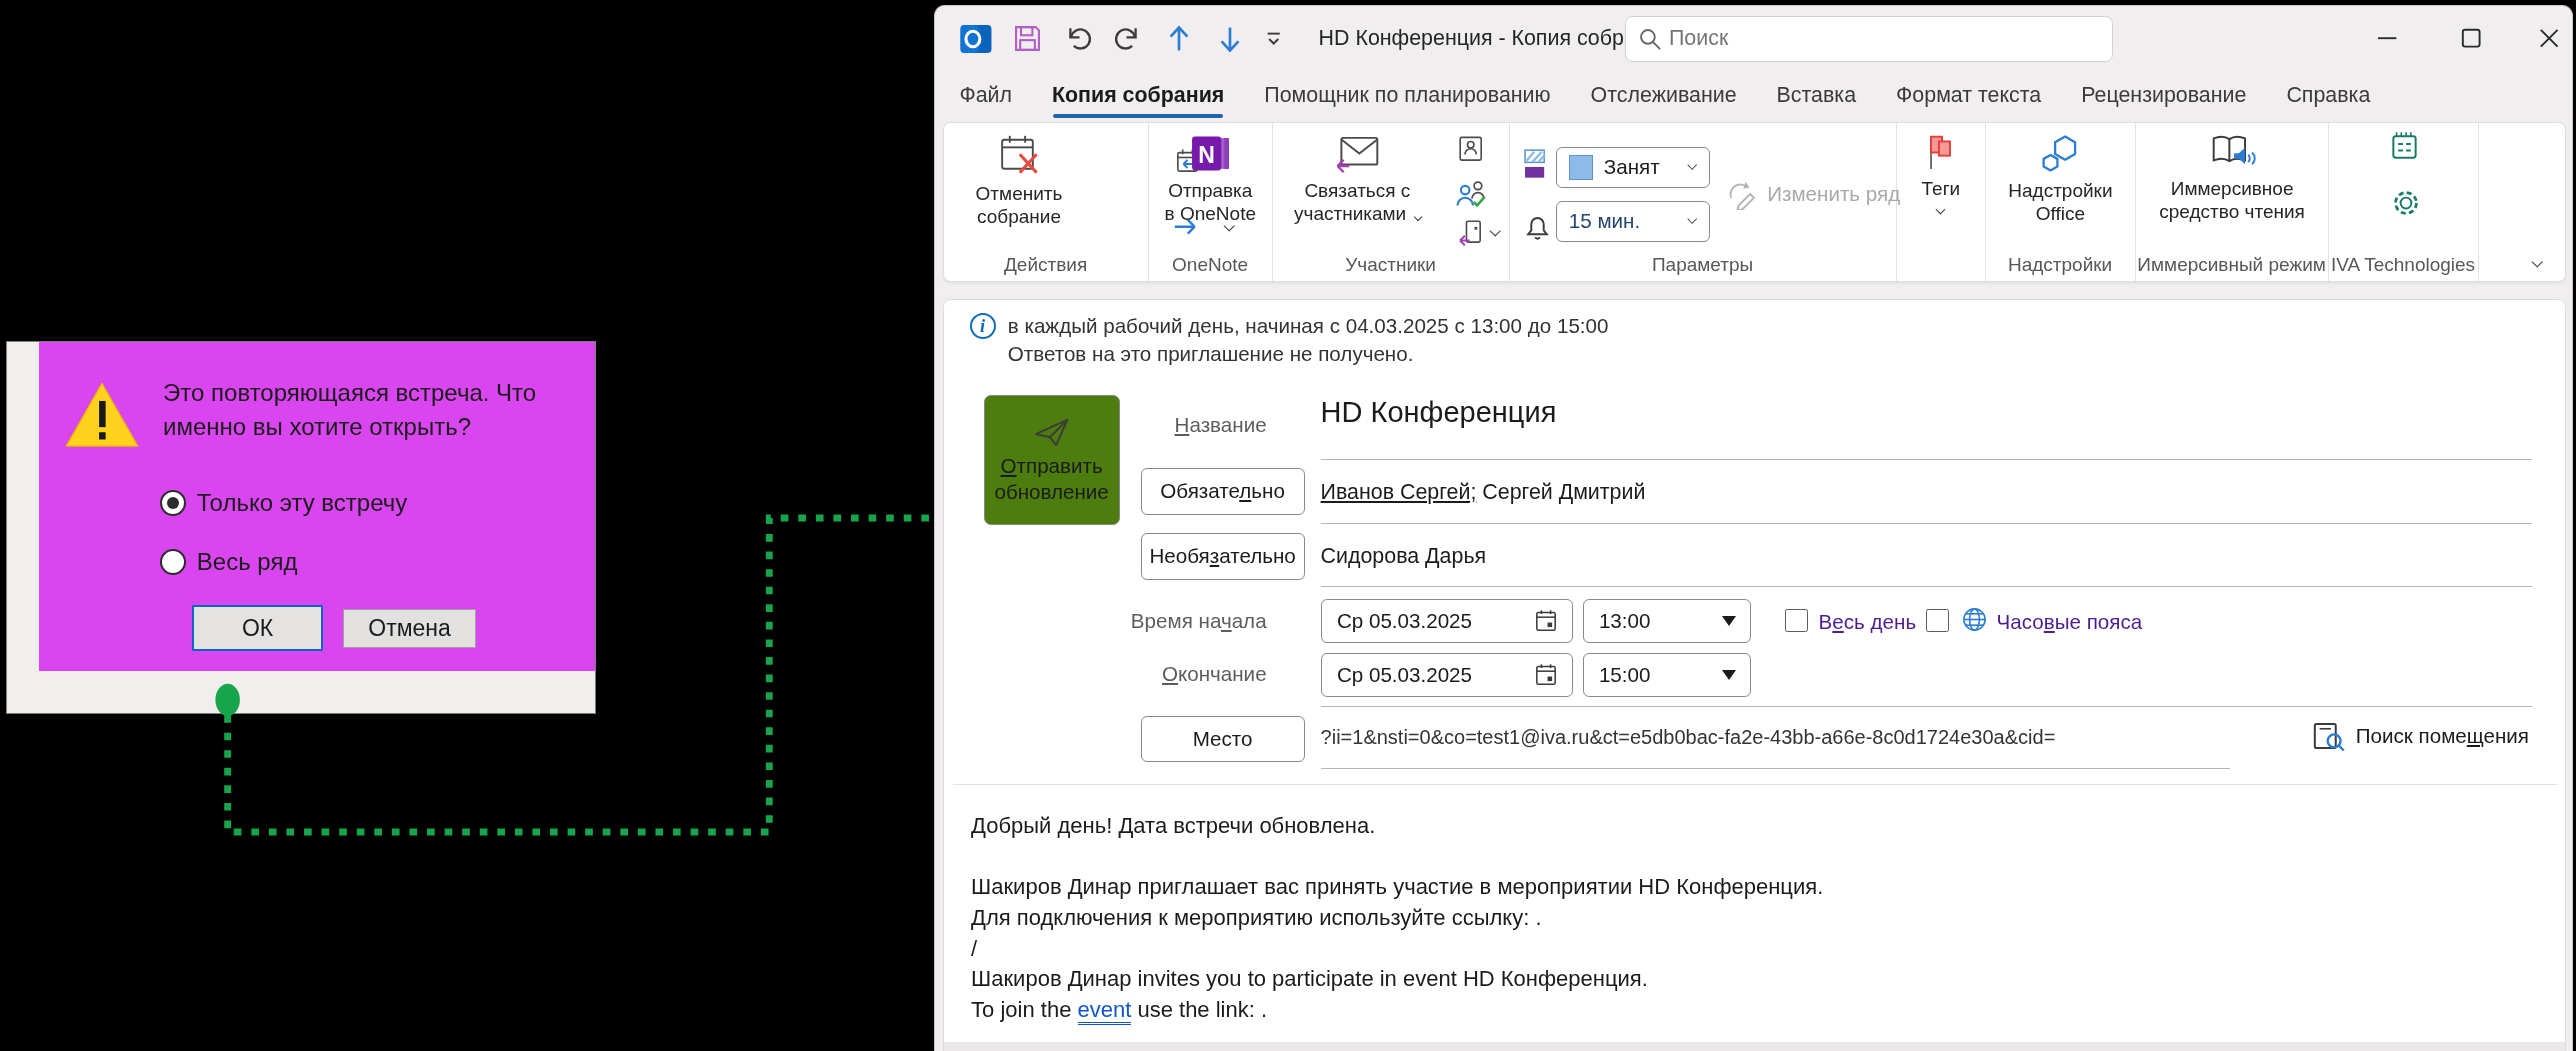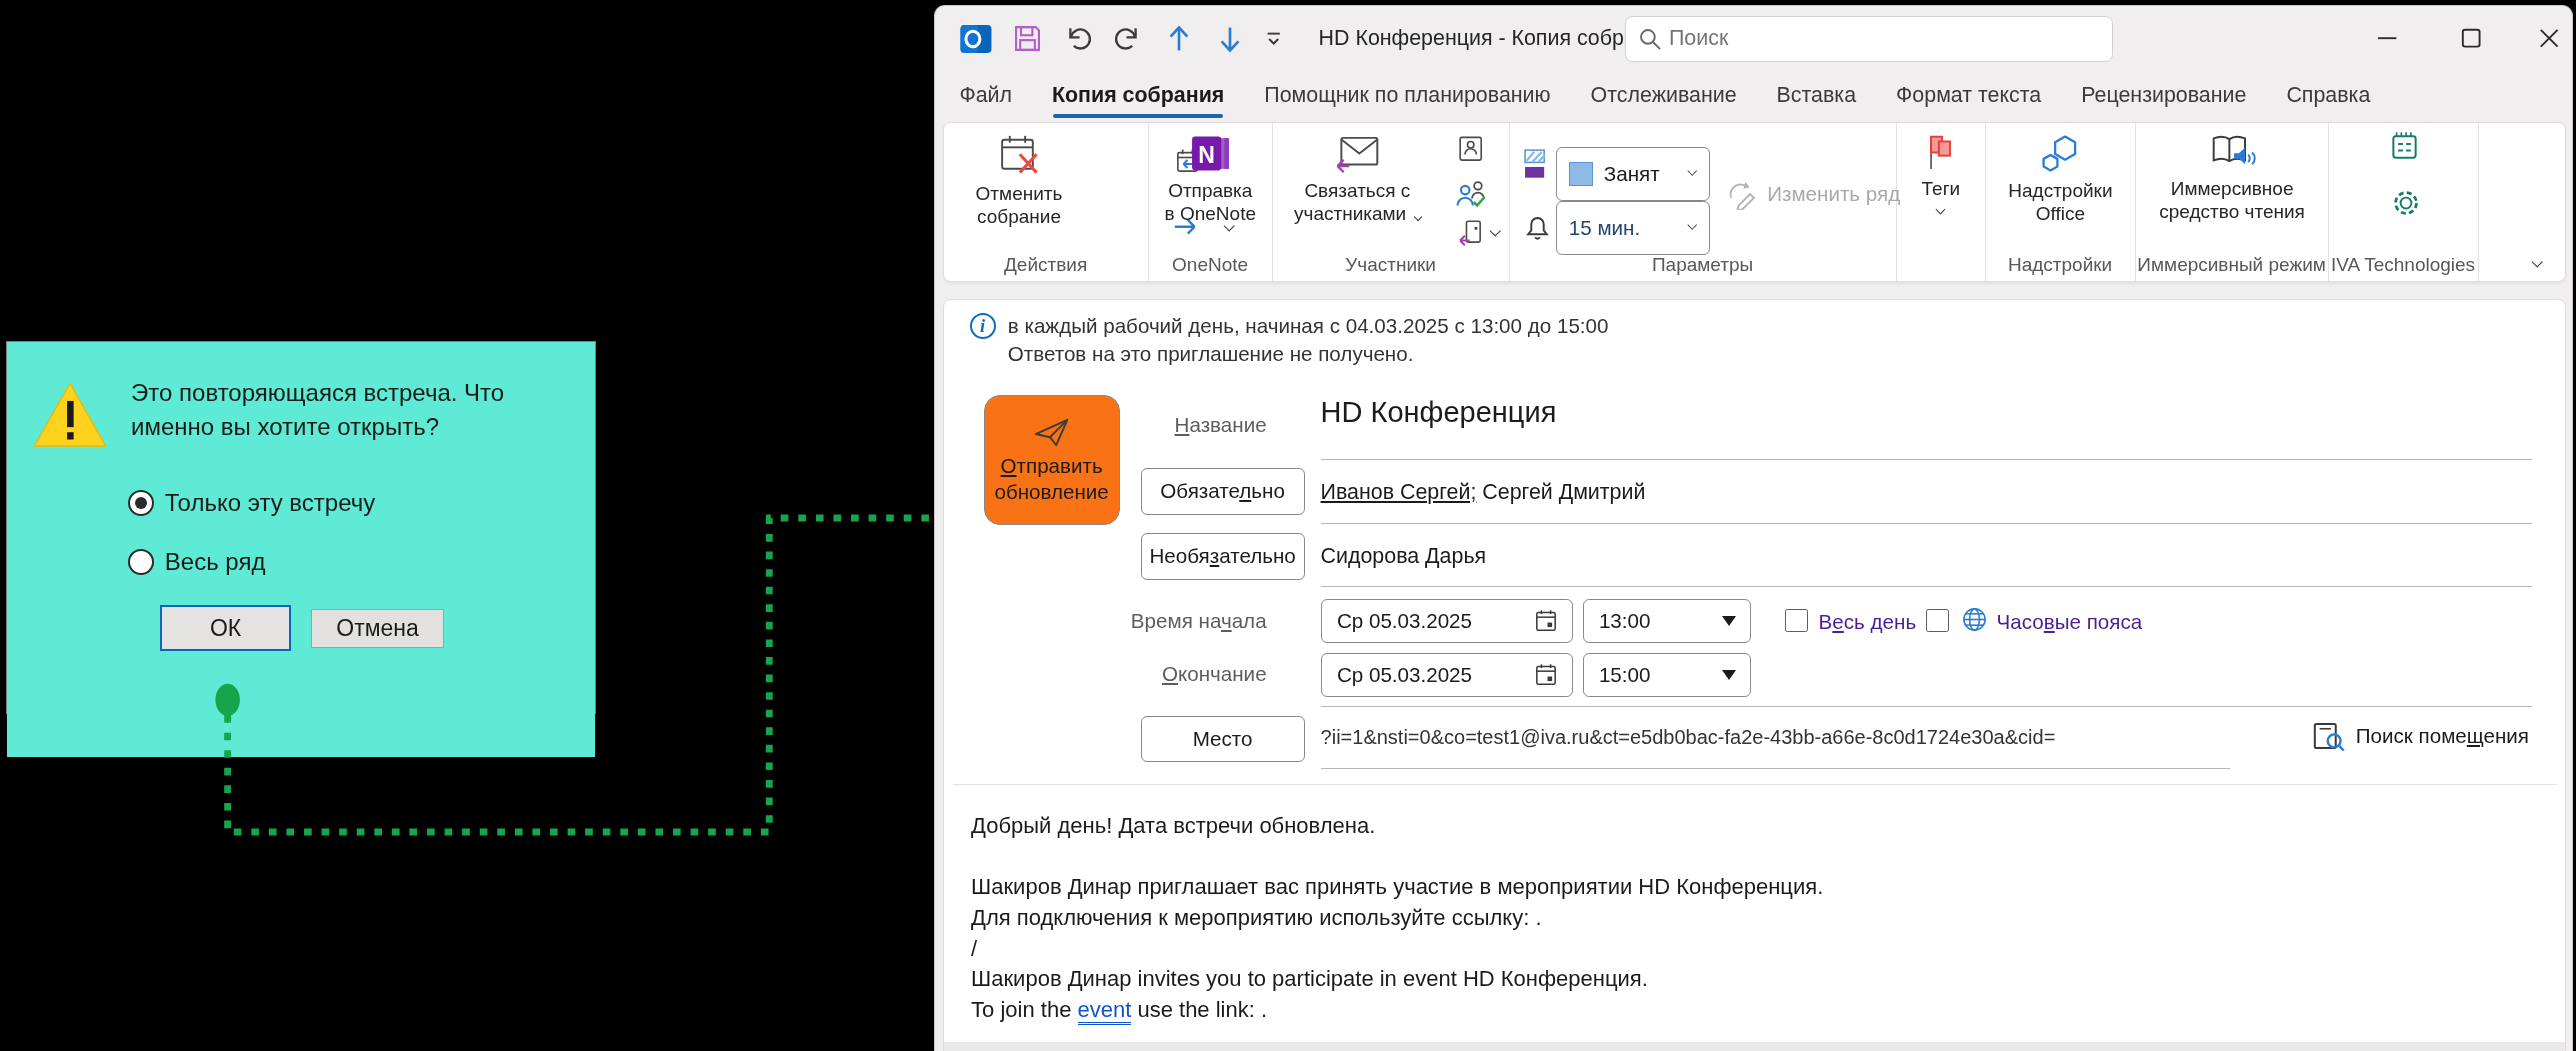--- a/index.html
+++ b/index.html
@@ -9,21 +9,21 @@
 
   
   .connector { position:absolute; left:0; top:0; width:2576px; height:1052px; z-index:30; pointer-events:none; }
 
   
   .dialog { position:absolute; left:6.1px; top:341px; width:590px; height:373px; z-index:20;
             background:#f0efee; border:0.8px solid #7d7d7d; }
   .dlg-titlebar { position:relative; height:43px; background:#fff; display:flex; align-items:center; padding-left:18.3px; }
   .dlg-title { font-size:24px; color:#1a1a1a; }
   .dlg-close { position:absolute; right:13.8px; top:9.2px; width:27.5px; height:26px; display:flex; align-items:center; justify-content:center; cursor:pointer; }
-  .dlg-body { position:relative; height:415px; background:#5eead4; }
+  .dlg-body { position:relative; height:329px; background:#d946ef;margin-left:32px; }
   .warn-tri { position:absolute; left:23px; top:37px; }
   .dlg-msg { position:absolute; left:124px; top:34px; width:413px; font-size:24px; line-height:34px; color:#1b1b1b; }
   .radio-row { position:absolute; left:121px; display:flex; align-items:center; gap:10.7px; }
   .radio { width:26px; height:26px; border:2.3px solid #2b2b2b; border-radius:50%; background:#fff; flex:0 0 auto; display:flex; align-items:center; justify-content:center; }
   .radio.sel::after { content:""; width:12.2px; height:12.2px; background:#2b2b2b; border-radius:50%; }
   .radio-label { font-size:24px; color:#1b1b1b; }
   .btn-ok { position:absolute; left:153px; top:263px; width:131px; height:46px; background:#e4e3e2;
             border:2.3px solid #0c66c2; font-size:23px; color:#1b1b1b; display:flex; align-items:center; justify-content:center; }
   .btn-cancel { position:absolute; left:304px; top:267px; width:133px; height:39px; background:#e2e1e0;
             border:0.8px solid #a2a09e; font-size:23px; color:#1b1b1b; display:flex; align-items:center; justify-content:center; }
@@ -50,38 +50,38 @@
   
   .ribbon { position:absolute; left:7.6px; top:116px; width:1623px; height:160px; background:#fff;
             border:0.8px solid #dedcdc; border-radius:7.6px; display:flex; box-shadow:0 1.5px 2.3px rgba(0,0,0,.05); }
   .grp { position:relative; border-right:0.8px solid #e4e2e1; height:100%; flex:0 0 auto; }
   .grp:last-child { border-right:none; }
   .grp-label { position:absolute; bottom:4.6px; left:0; right:0; text-align:center; font-size:19px; color:#5a5856; white-space:nowrap; }
   .bigbtn { position:absolute; top:9.2px; display:flex; flex-direction:column; align-items:center; cursor:pointer; }
   .bigbtn .lbl { margin-top:4.6px; font-size:19px; line-height:23px; color:#262626; text-align:center; white-space:nowrap; }
   .mini { position:absolute; cursor:pointer; }
   .chev { display:inline-block; width:8.4px; height:8.4px; border-right:1.9px solid #3b3a39; border-bottom:1.9px solid #3b3a39; transform:rotate(45deg); }
-  .pill { position:absolute; height:54px; background:#fff; border:1.1px solid #8a8886; border-radius:6.1px;
+  .pill { position:absolute; height:41px; background:#fff; border:1.1px solid #8a8886; border-radius:6.1px;
           display:flex; align-items:center; padding:0 12.2px; gap:10.7px; cursor:pointer; }
   .pill .ptxt { font-size:20.6px; color:#1b1b1b; flex:1; }
   .busy-sq { width:24.4px; height:24.4px; background:#8ebae8; border:1.5px solid #5a94cf; }
   .disabled-btn { position:absolute; display:flex; align-items:center; gap:7.6px; }
   .disabled-btn .dtxt { font-size:20.6px; color:#aba9a7; white-space:nowrap; }
 
   
   .content { position:absolute; left:7.6px; top:293px; width:1623px; height:754px; background:#fff;
              border:0.8px solid #dedcdc; border-radius:7.6px 7.6px 0 0; overflow:hidden; }
   .infobar { position:absolute; left:26px; top:12.2px; display:flex; gap:12.2px; }
   .info-ic { width:26px; height:26px; border:2.3px solid #0f6cbd; border-radius:50%; color:#0f6cbd;
              font-family:"Liberation Serif", serif; font-style:italic; font-weight:bold; font-size:18.3px;
              display:flex; align-items:center; justify-content:center; margin-top:1.5px; }
   .info-lines { font-size:20.6px; color:#333; line-height:28px; }
 
-  .sendbtn { position:absolute; left:40px; top:95px; width:136px; height:130px; background:#f97316;
-             border:1.1px solid #8a8886; border-radius:16px; display:flex; flex-direction:column;
+  .sendbtn { position:absolute; left:40px; top:95px; width:136px; height:130px; background:#4d7c0f;
+             border:1.1px solid #8a8886; border-radius:7px; display:flex; flex-direction:column;
              align-items:center; justify-content:center; gap:3.1px; cursor:pointer; }
   .sendbtn .lbl { font-size:20.6px; line-height:26px; color:#1b1b1b; text-align:center; }
 
   .flabel { position:absolute; width:163px; text-align:right; font-size:20.6px; color:#5f5d5b; white-space:nowrap; }
   .fbtn { position:absolute; left:197px; width:164px; height:47px; background:#fff; border:1.1px solid #8a8886;
           border-radius:6.1px; display:flex; align-items:center; justify-content:center; font-size:20.6px; color:#1b1b1b; cursor:pointer; }
   .fval { position:absolute; left:377px; font-size:21.4px; color:#1b1b1b; white-space:nowrap; }
   .sep { position:absolute; height:1.5px; background:#b8b6b4; }
   .sep.light { background:#e5e3e1; }
   .u { text-decoration:underline; }

